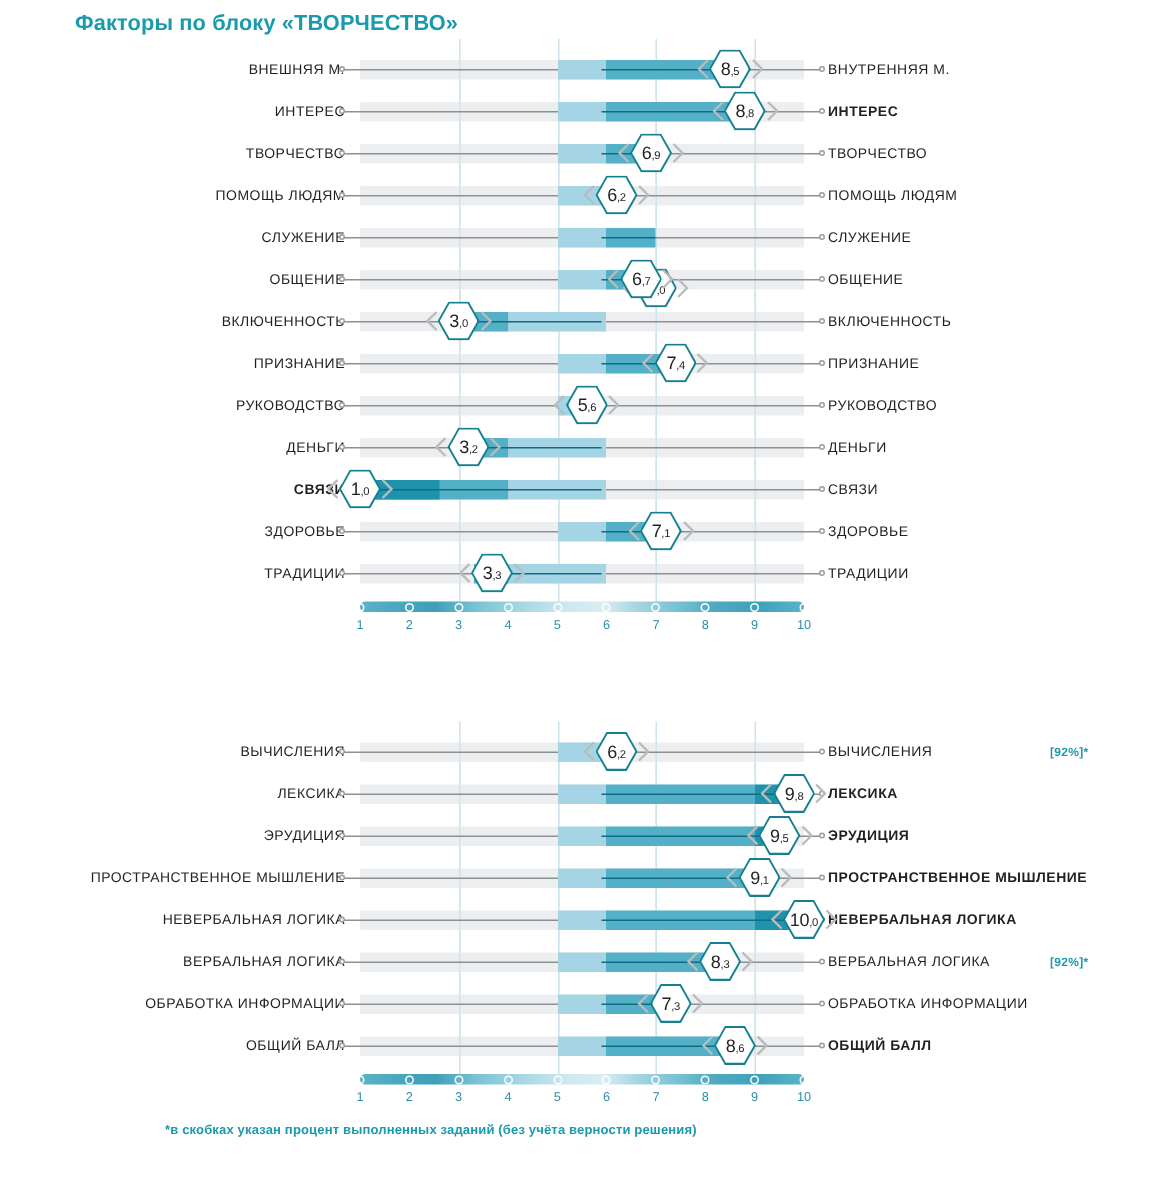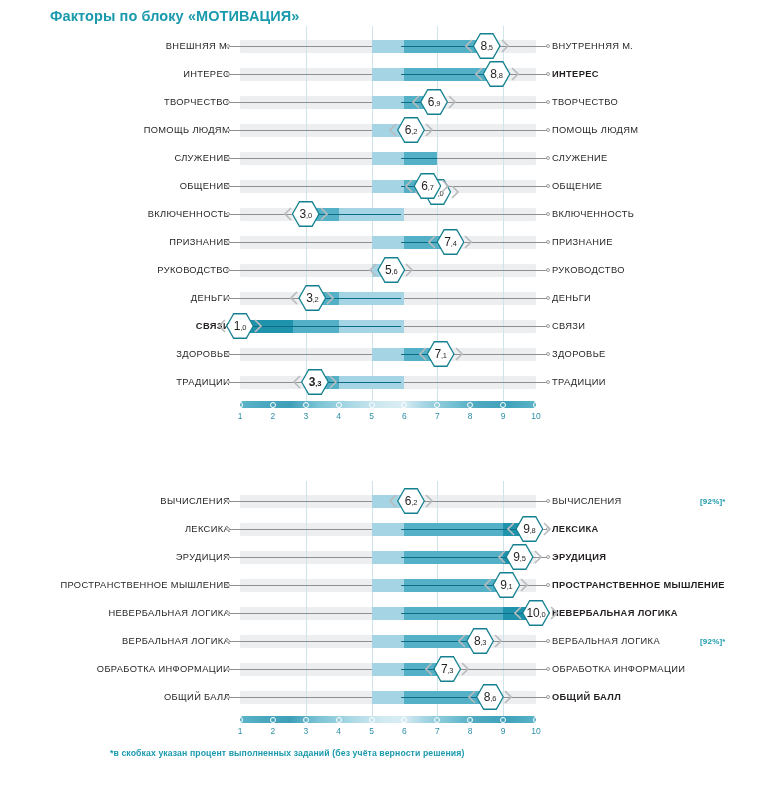--- a/index.html
+++ b/index.html
@@ -202,21 +202,21 @@
     color: #1a9aad;
     letter-spacing: .1px;
   }
 </style>
 </head>
 <body>
 
 <div class="page">
 
   <div style="position:absolute; left:50px; top:8px;">
-    <div class="block-title">Факторы по блоку «МОТИВАЦИЯ»</div>
+    <div class="block-title">Факторы по блоку «ТВОРЧЕСТВО»</div>
   </div>
 
   <div id="chart-motivation" class="chart" style="position:absolute; left:0px; top:32px;">
       <div class="row">
         <div class="lbl-left">ВНЕШНЯЯ М.</div>
         <div class="track">
           <div class="capsule"></div>
           <div class="vgrid" style="left: 65.7778px;"></div>
           <div class="vgrid" style="left: 131.556px;"></div>
           <div class="vgrid" style="left: 197.333px;"></div>
@@ -616,21 +616,21 @@
           <div class="vgrid" style="left: 65.7778px;"></div>
           <div class="vgrid" style="left: 131.556px;"></div>
           <div class="vgrid" style="left: 197.333px;"></div>
           <div class="vgrid" style="left: 263.111px;"></div>
           <div class="rule"></div>
           <div class="enddot l"></div>
           <div class="enddot r"></div>
           <div class="band mid" style="left: 75.6444px; width: 23.0222px;"></div>
           <div class="band lite" style="left: 98.6667px; width: 65.7778px;"></div>
           <div class="midline" style="left: 75.6444px; width: 85.5111px;"></div>
-          <div class="marker" style="left: 75px; font-weight: bold;">
+          <div class="marker" style="left: 88px;">
             <div class="chev left">
               <svg width="8" height="14" viewBox="0 0 8 14">
                 <path d="M7,1 L1,7 L7,13" fill="none" stroke="#b9bcbe" stroke-width="1.6"></path>
               </svg>
             </div>
             <div class="chev right">
               <svg width="8" height="14" viewBox="0 0 8 14">
                 <path d="M1,1 L7,7 L1,13" fill="none" stroke="#b9bcbe" stroke-width="1.6"></path>
               </svg>
             </div>

